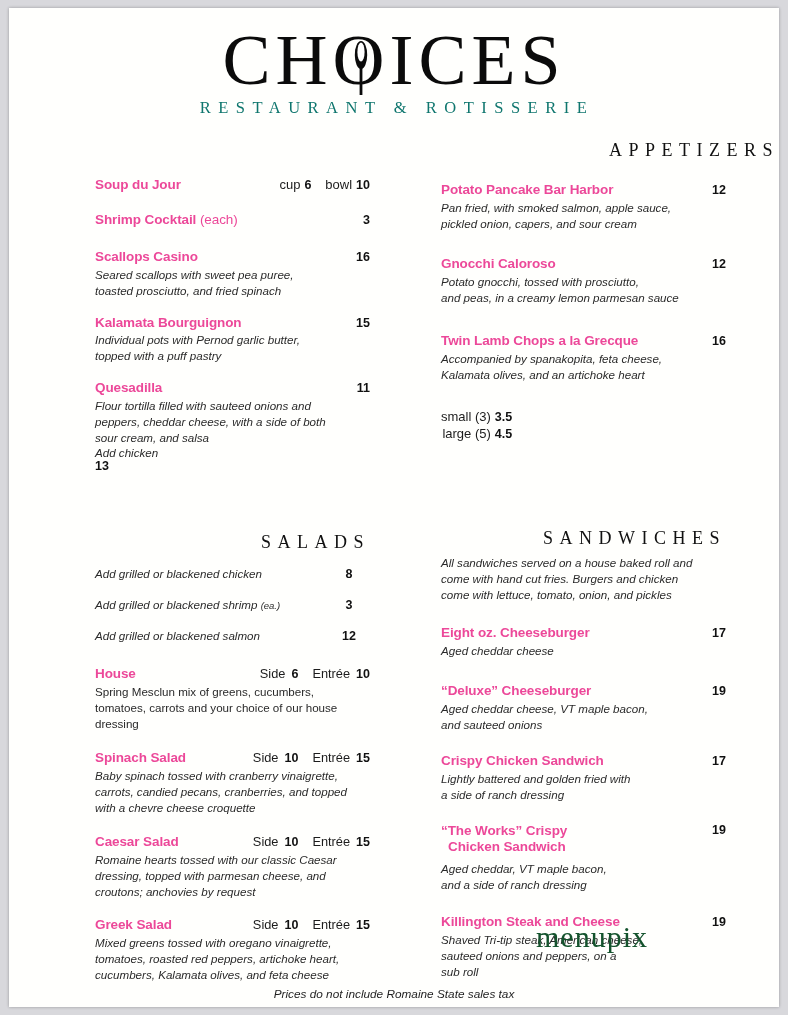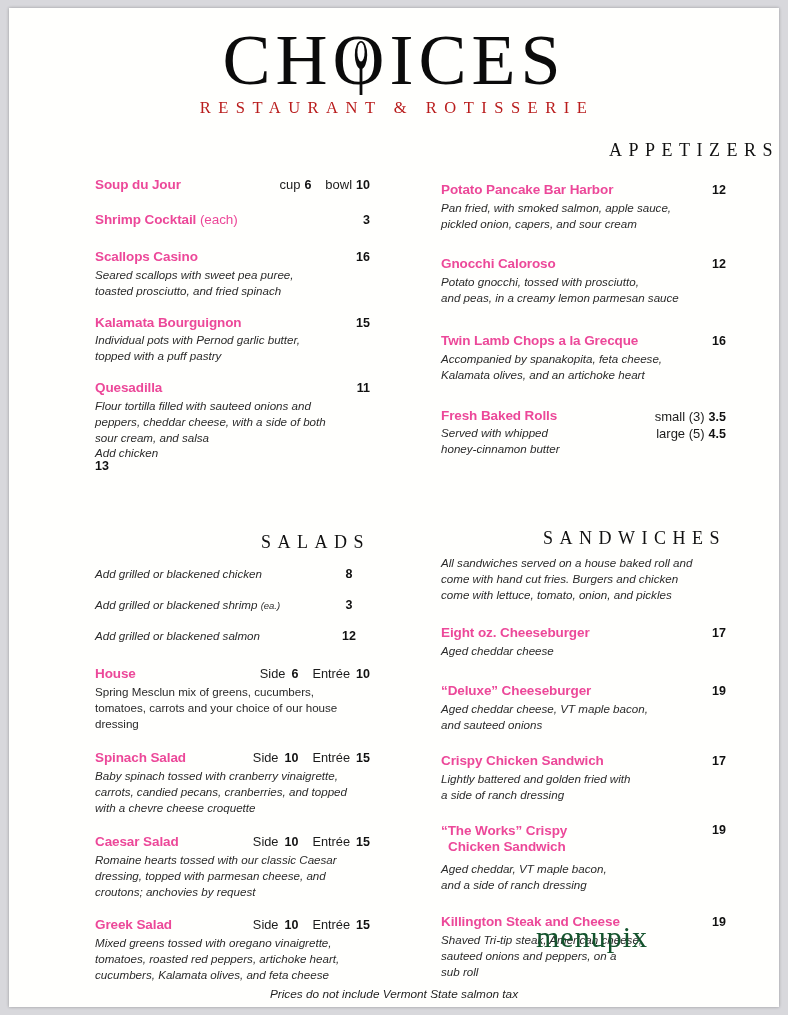--- a/index.html
+++ b/index.html
@@ -49,21 +49,21 @@
     top: 16px;
     transform: translateX(-50%);
     width: 16px;
     height: 56px;
     pointer-events: none;
   }
   .logo-sub {
     font-family: "Liberation Serif", serif;
     font-size: 16.5px;
     letter-spacing: 7.5px;
-    color: #b91c1c;
+    color: #0f766e;
     margin-top: 2px;
     padding-left: 6px;
   }
 
   
   .section-head {
     font-family: "Liberation Serif", serif;
     font-size: 18px;
     letter-spacing: 6.5px;
     text-align: right;
@@ -329,27 +329,20 @@
           <span class="price">16</span>
         </div>
         <div class="desc">
           <span class="desc-line">Accompanied by spanakopita, feta cheese,</span>
           <span class="desc-line">Kalamata olives, and an artichoke heart</span>
         </div>
       </div>
 
       <div class="item">
         <div class="item-head stacked">
-          <div style="flex:1 1 auto;">
-            <div class="item-name">Fresh Baked Rolls</div>
-            <div class="desc">
-              <span class="desc-line">Served with whipped</span>
-              <span class="desc-line">honey-cinnamon butter</span>
-            </div>
-          </div>
           <div class="stack-prices">
             <div class="stack-row">
               <span class="price-lbl">small (3)</span>
               <span class="price">3.5</span>
             </div>
             <div class="stack-row">
               <span class="price-lbl">large (5)</span>
               <span class="price">4.5</span>
             </div>
           </div>
@@ -513,15 +506,15 @@
           <span class="desc-line">Shaved Tri-tip steak, American cheese,</span>
           <span class="desc-line">sauteed onions and peppers, on a</span>
           <span class="desc-line">sub roll</span>
         </div>
       </div>
     </div>
   </div>
 
   <div class="watermark">menupix</div>
 
-  <div class="footer">Prices do not include Vermont State salmon tax</div>
+  <div class="footer">Prices do not include Romaine State sales tax</div>
 
 </div>
 
 </body></html>

